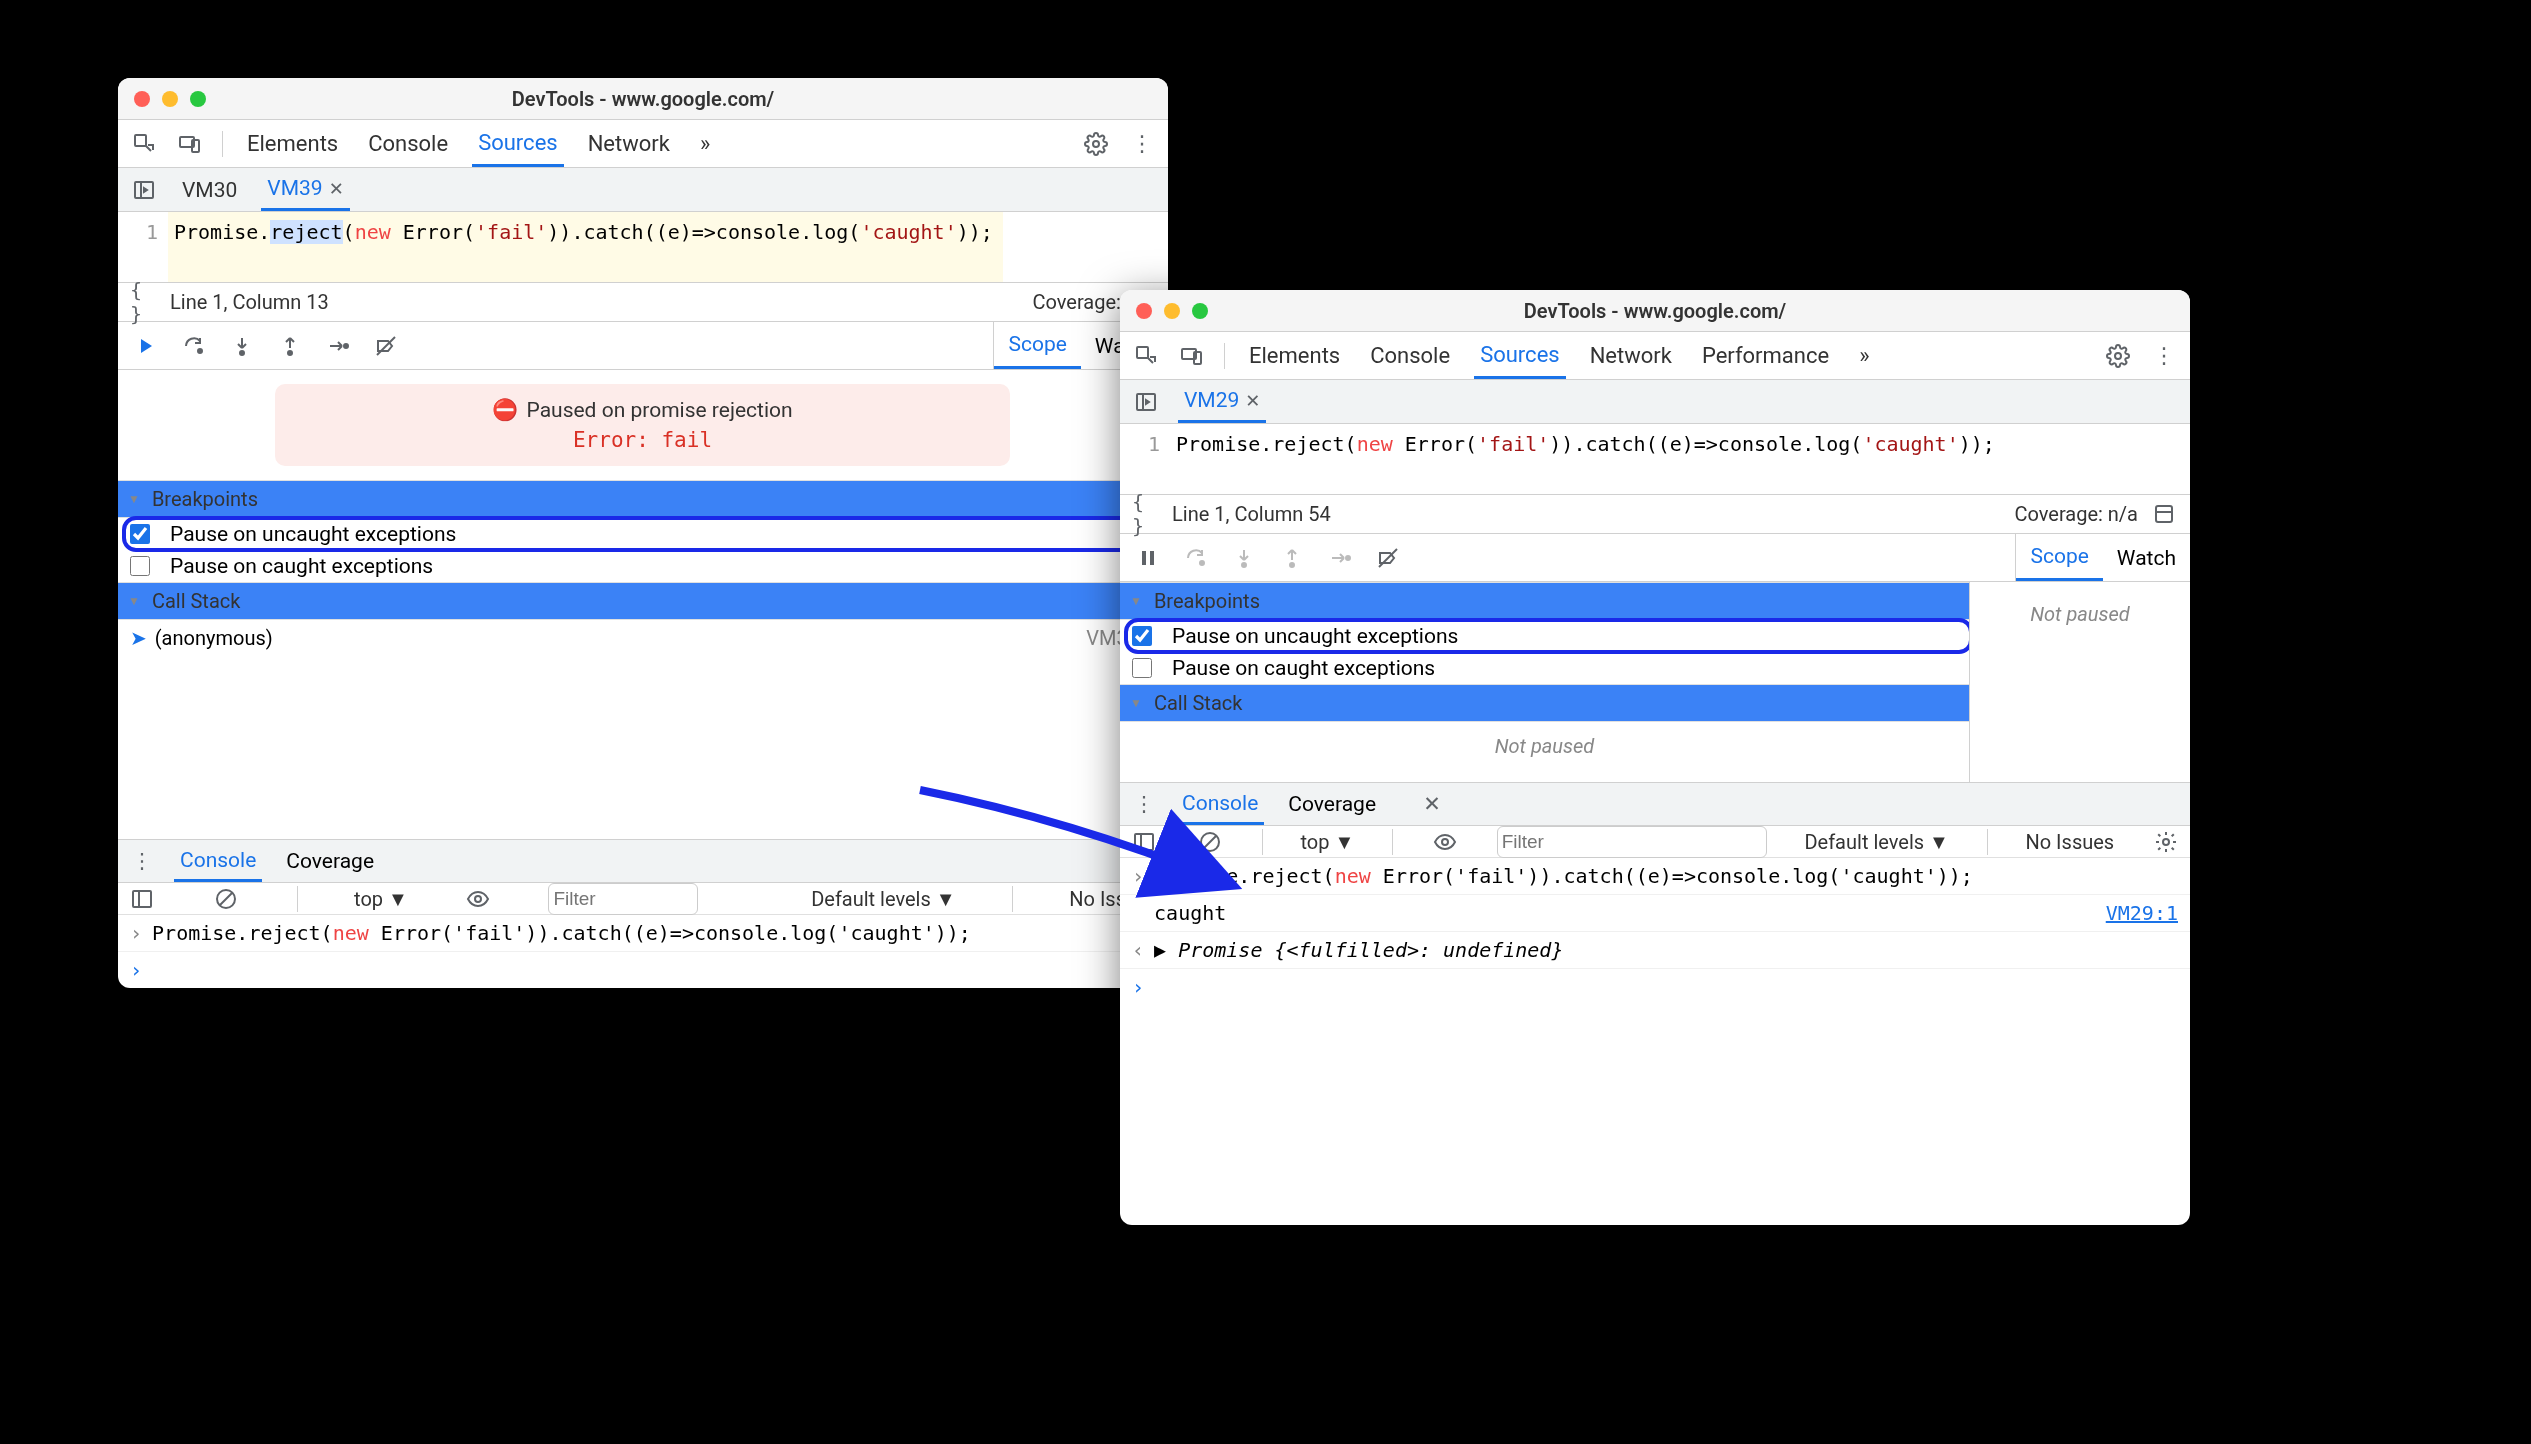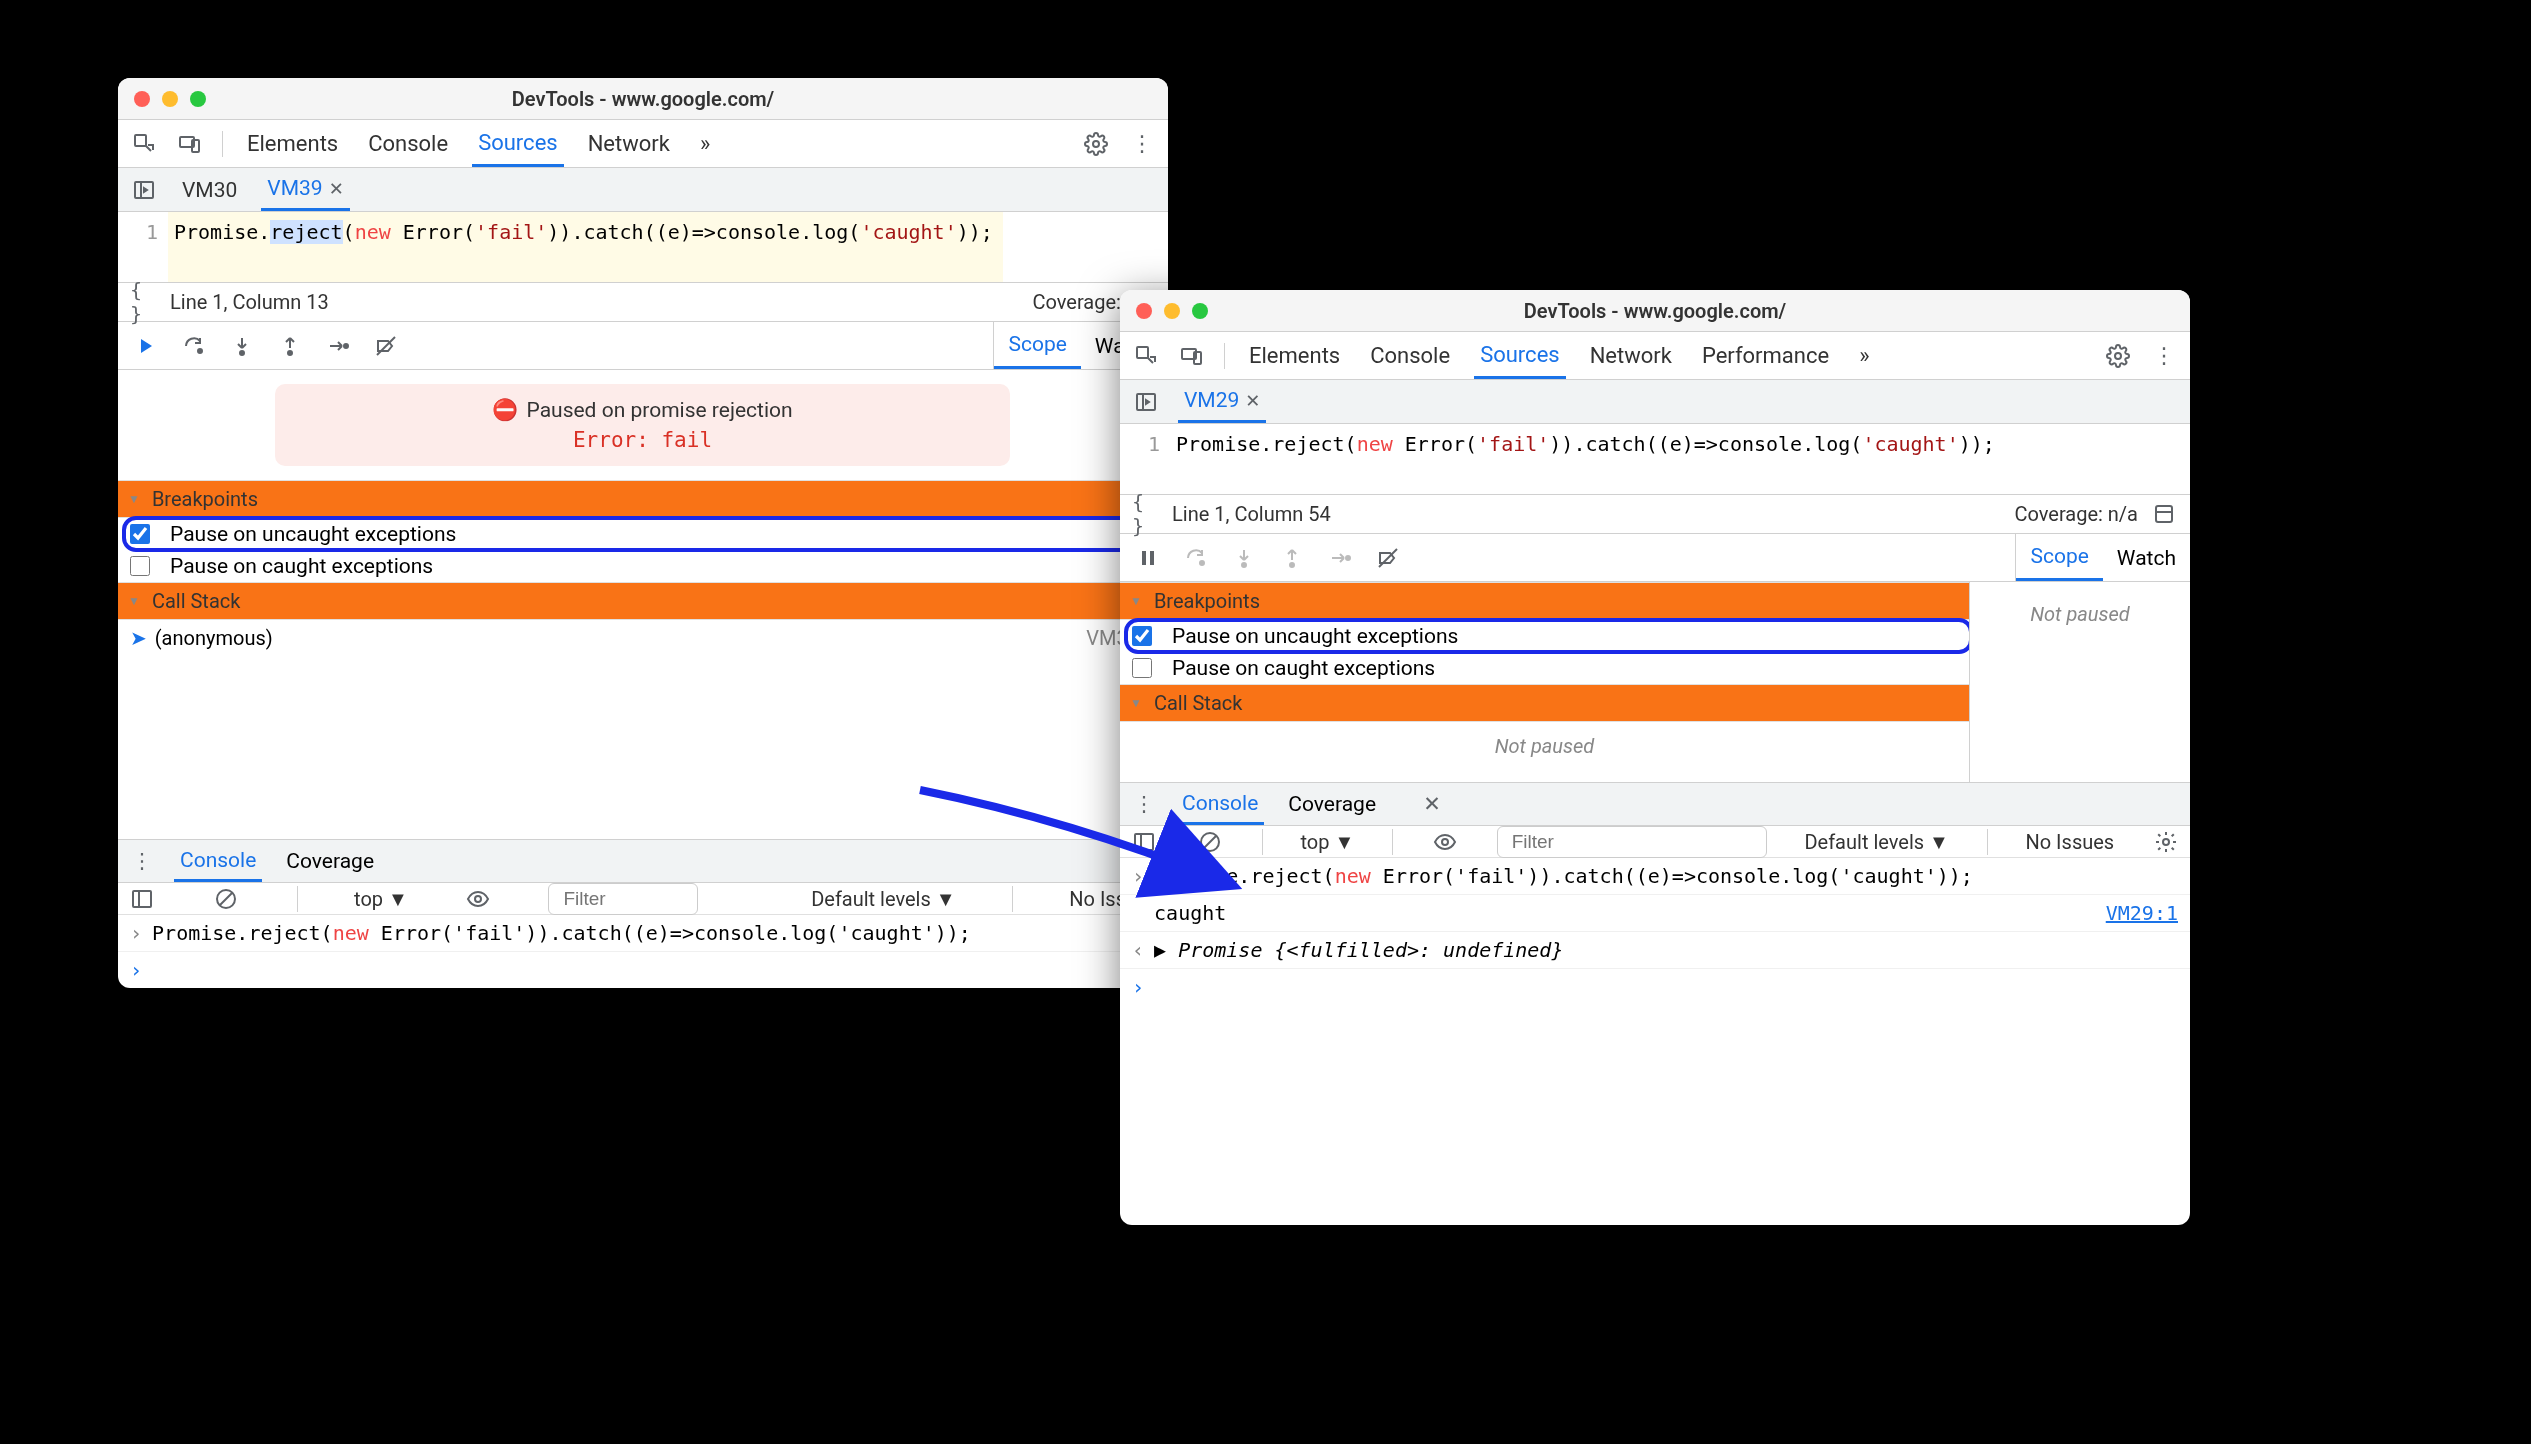--- a/index.html
+++ b/index.html
@@ -120,21 +120,21 @@
     background: #fdecea;
     border-radius: 10px;
     padding: 14px 20px;
     text-align: center;
     font-size: 21px;
     color: #333;
   }
   .pause-banner .err-icon { color: #d93025; margin-right: 8px; }
   .pause-banner .err-msg { color: #d93025; font-family: ui-monospace, Menlo, monospace; margin-top: 6px; }
   .section-header {
-    background: #f97316;
+    background: #3b82f6;
     padding: 6px 10px;
     font-size: 20px;
     color: #333;
     display: flex;
     align-items: center;
     gap: 6px;
     border-top: 1px solid #e0e0e0;
     border-bottom: 1px solid #e0e0e0;
   }
   .caret::before { content: "▼"; font-size: 12px; margin-right: 6px; color: #888; display:inline-block; }
@@ -171,21 +171,21 @@
     border-bottom: 1px solid #e0e0e0;
     padding: 0 10px;
     gap: 2px;
     font-size: 20px;
     color: #333;
     justify-content: space-between;
   }
   .filter-input {
     border: 1px solid #ccc;
     border-radius: 6px;
-    padding: 4px 14px;
+    padding: 4px 4px;
     font-size: 19px;
     height: 32px;
   }
   .console-body { font-family: ui-monospace, Menlo, monospace; font-size: 20px; }
   .console-line { display: flex; padding: 6px 12px; align-items: flex-start; gap: 10px; border-bottom: 1px solid #f0f0f0;}
   .console-line .chev { color: #888; }
   .console-line .content { white-space: pre; }
   .link-src { margin-left: auto; color: #1a73e8; text-decoration: underline; }
   .not-paused { text-align: center; color: #888; font-style: italic; padding: 12px; font-size: 20px; }
   .disabled-icons .icon-btn { color: #bbb; }

